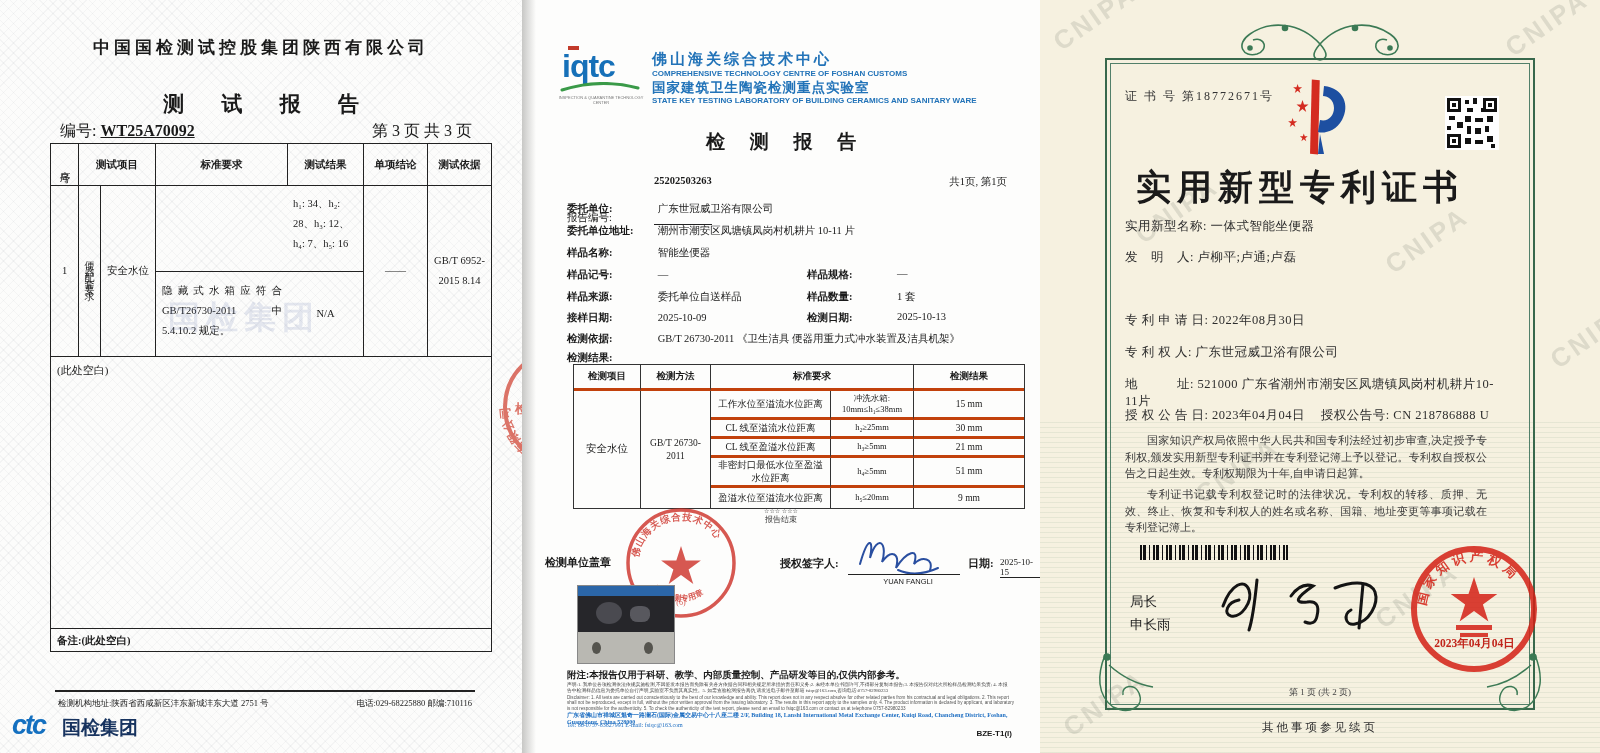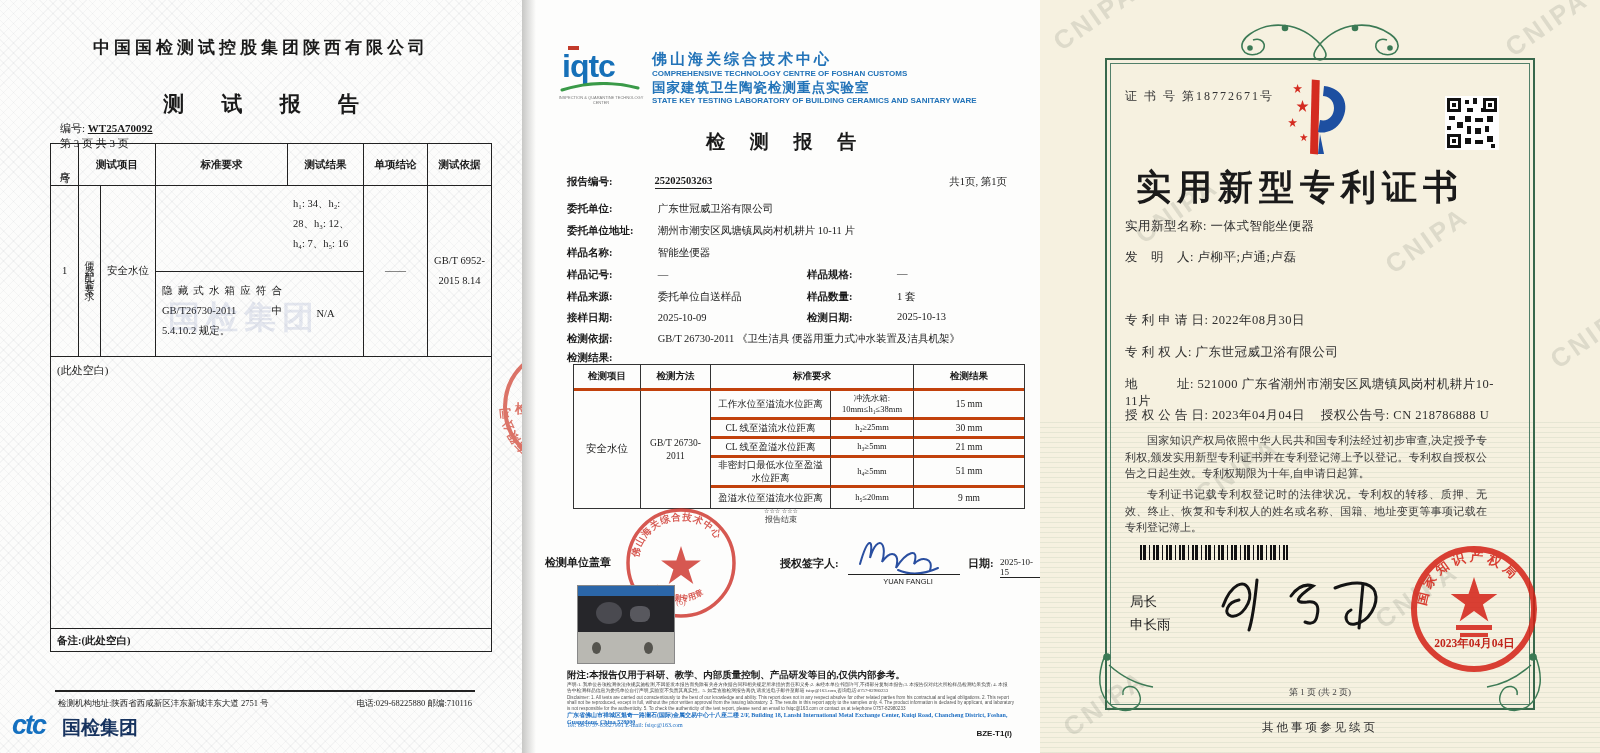--- a/index.html
+++ b/index.html
@@ -8,21 +8,21 @@
   .abs{position:absolute;}
   .ctr{text-align:center;}
   
   #left-doc{left:0;top:0;width:522px;height:753px;overflow:hidden;
     background:
       repeating-linear-gradient(45deg, rgba(60,70,90,0.045) 0 1px, transparent 1px 7px),
       repeating-linear-gradient(-45deg, rgba(60,70,90,0.045) 0 1px, transparent 1px 7px),
       #fcfcfb;}
   .l-company{left:0;top:36px;width:522px;font-size:17px;font-weight:bold;letter-spacing:4px;}
   .l-title{left:0;top:90px;width:522px;font-size:21px;font-weight:bold;letter-spacing:16px;text-indent:16px;}
-  .l-noline{left:60px;top:121px;width:412px;font-size:11px;display:flex;justify-content:space-between;flex-direction:column;}
+  .l-noline{left:60px;top:121px;width:412px;font-size:16px;display:flex;justify-content:space-between;}
   .l-no-val{font-weight:bold;text-decoration:underline;}
   .l-table{left:50px;top:143px;width:440px;height:507px;border:1.5px solid #222;}
   .lc{position:absolute;box-sizing:border-box;font-size:10.5px;line-height:1.5;}
   .bR{border-right:1px solid #222;} .bB{border-bottom:1px solid #222;} .bT{border-top:1px solid #222;}
   .vcent{display:flex;align-items:center;justify-content:center;}
   .l-wm{left:168px;top:296px;font-size:32px;font-weight:bold;color:rgba(100,120,175,0.16);letter-spacing:6px;}
   .l-blank{font-size:11px;}
   .l-footrule{left:55px;top:690px;width:420px;height:2px;background:#222;}
   .l-foot{left:58px;top:698px;width:414px;font-size:8.5px;display:flex;justify-content:space-between;color:#222;}
   .ctc-logo{left:12px;top:710px;font-family:"Liberation Sans",sans-serif;font-weight:bold;
@@ -167,21 +167,21 @@
     </svg>
     <div class="abs iqtc-cap">INSPECTION &amp; QUARANTINE TECHNOLOGY CENTER</div>
     <div class="abs m-org">
       <div class="m-org-cn">佛山海关综合技术中心</div>
       <div class="m-org-en">COMPREHENSIVE TECHNOLOGY CENTRE OF FOSHAN CUSTOMS</div>
       <div class="m-lab-cn">国家建筑卫生陶瓷检测重点实验室</div>
       <div class="m-org-en">STATE KEY TESTING LABORATORY OF BUILDING CERAMICS AND SANITARY WARE</div>
     </div>
     <div class="abs m-title ctr">检 测 报 告</div>
     <div class="abs m-repno">
-      <span style="font-weight:bold;">报告编号:</span>
+      <span style="font-weight:normal;margin-top:36px;">报告编号:</span>
       <span class="m-repno-val">25202503263</span>
       <span class="m-pages">共1页, 第1页</span>
     </div>
 
     <div class="m-row" style="top:202px;">
       <span class="m-lab">委托单位:</span>
       <span class="m-val">广东世冠威卫浴有限公司</span></div>
     <div class="m-row" style="top:224px;">
       <span class="m-lab">委托单位地址:</span>
       <span class="m-val">潮州市潮安区凤塘镇凤岗村机耕片 10-11 片</span></div>

